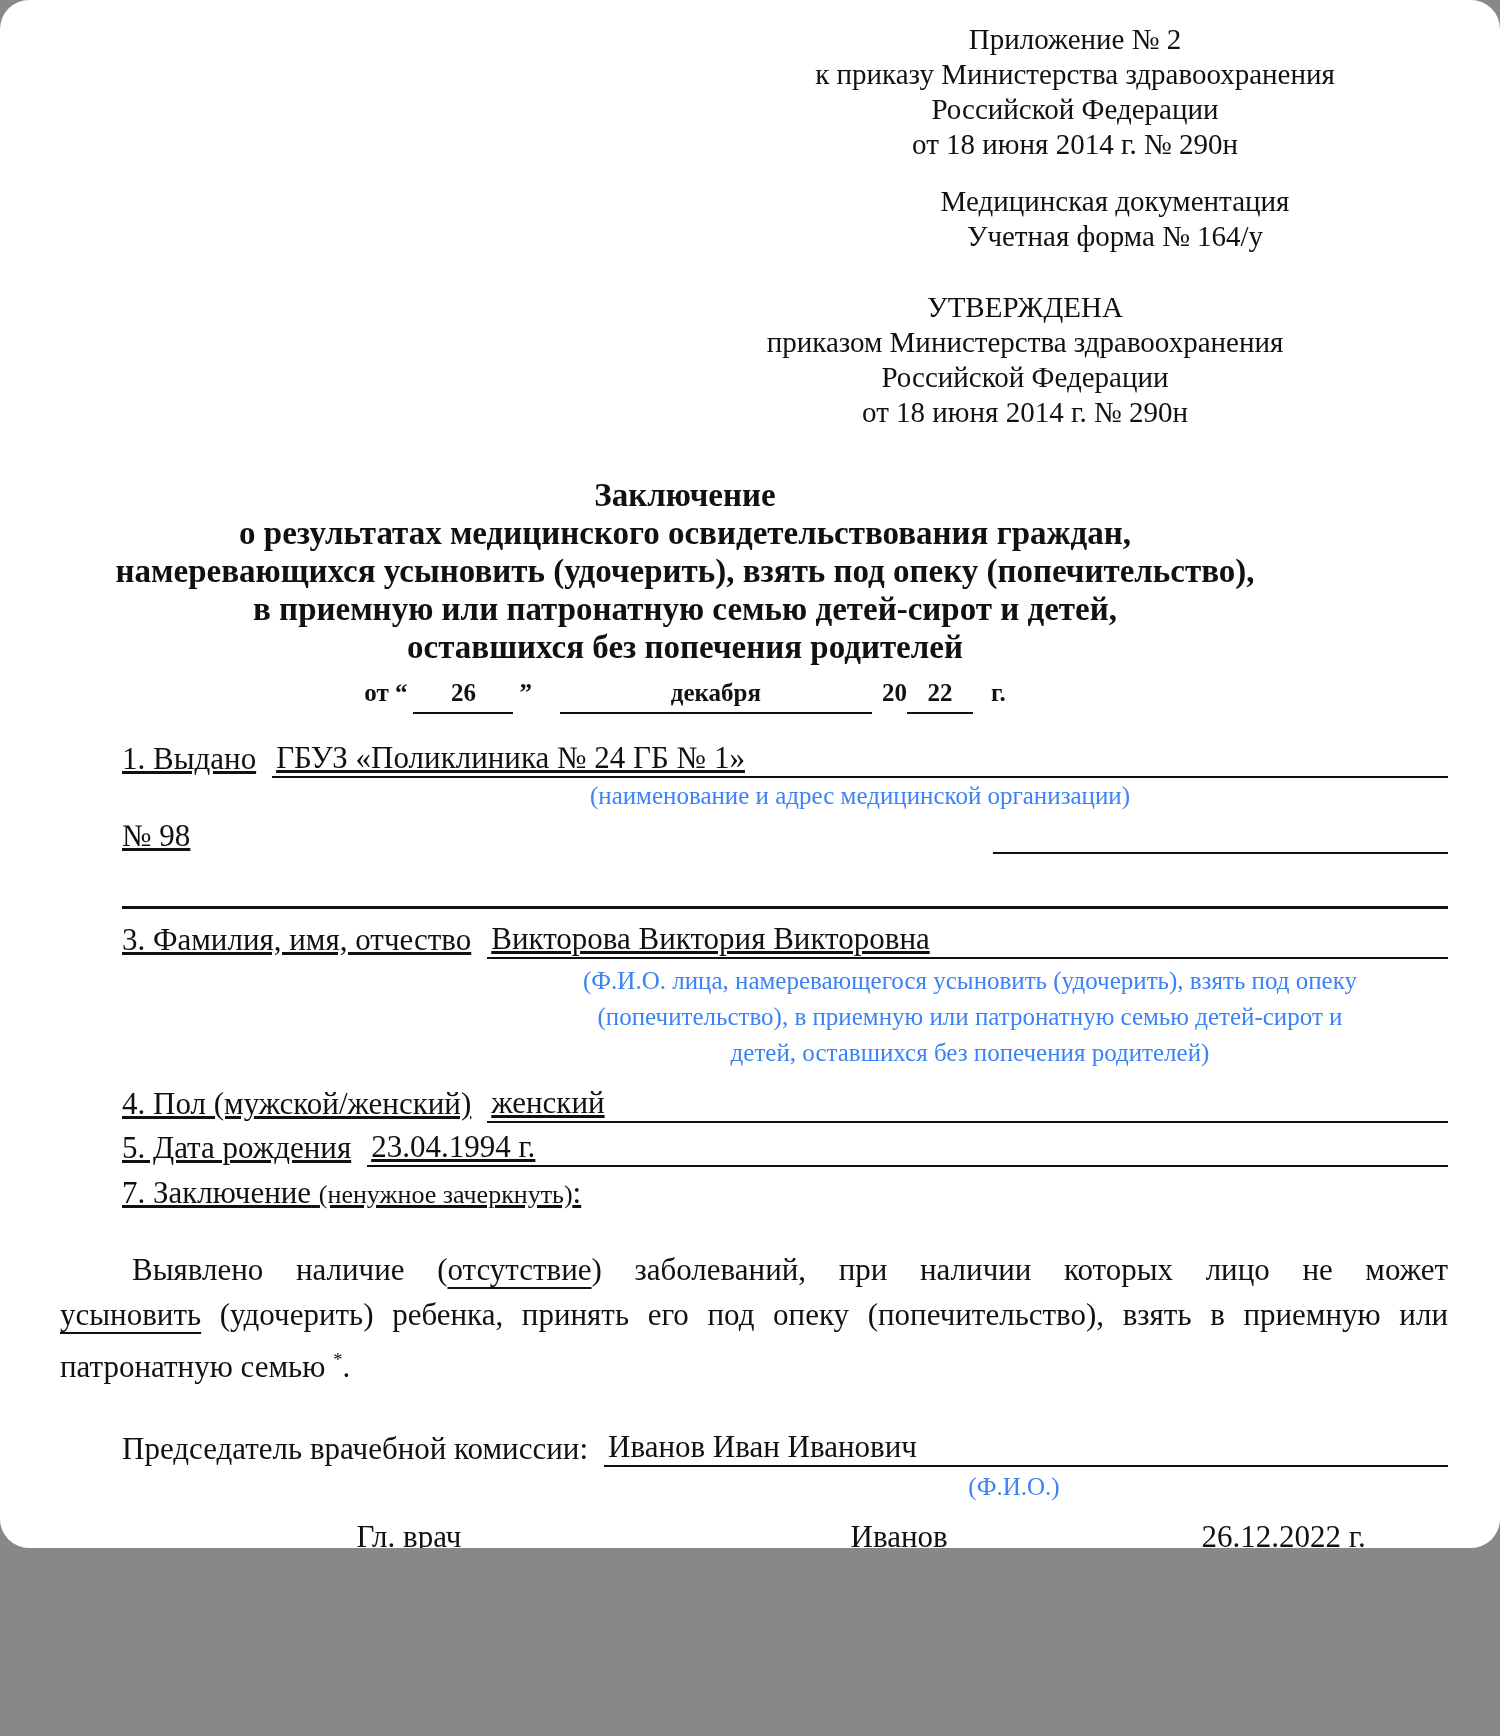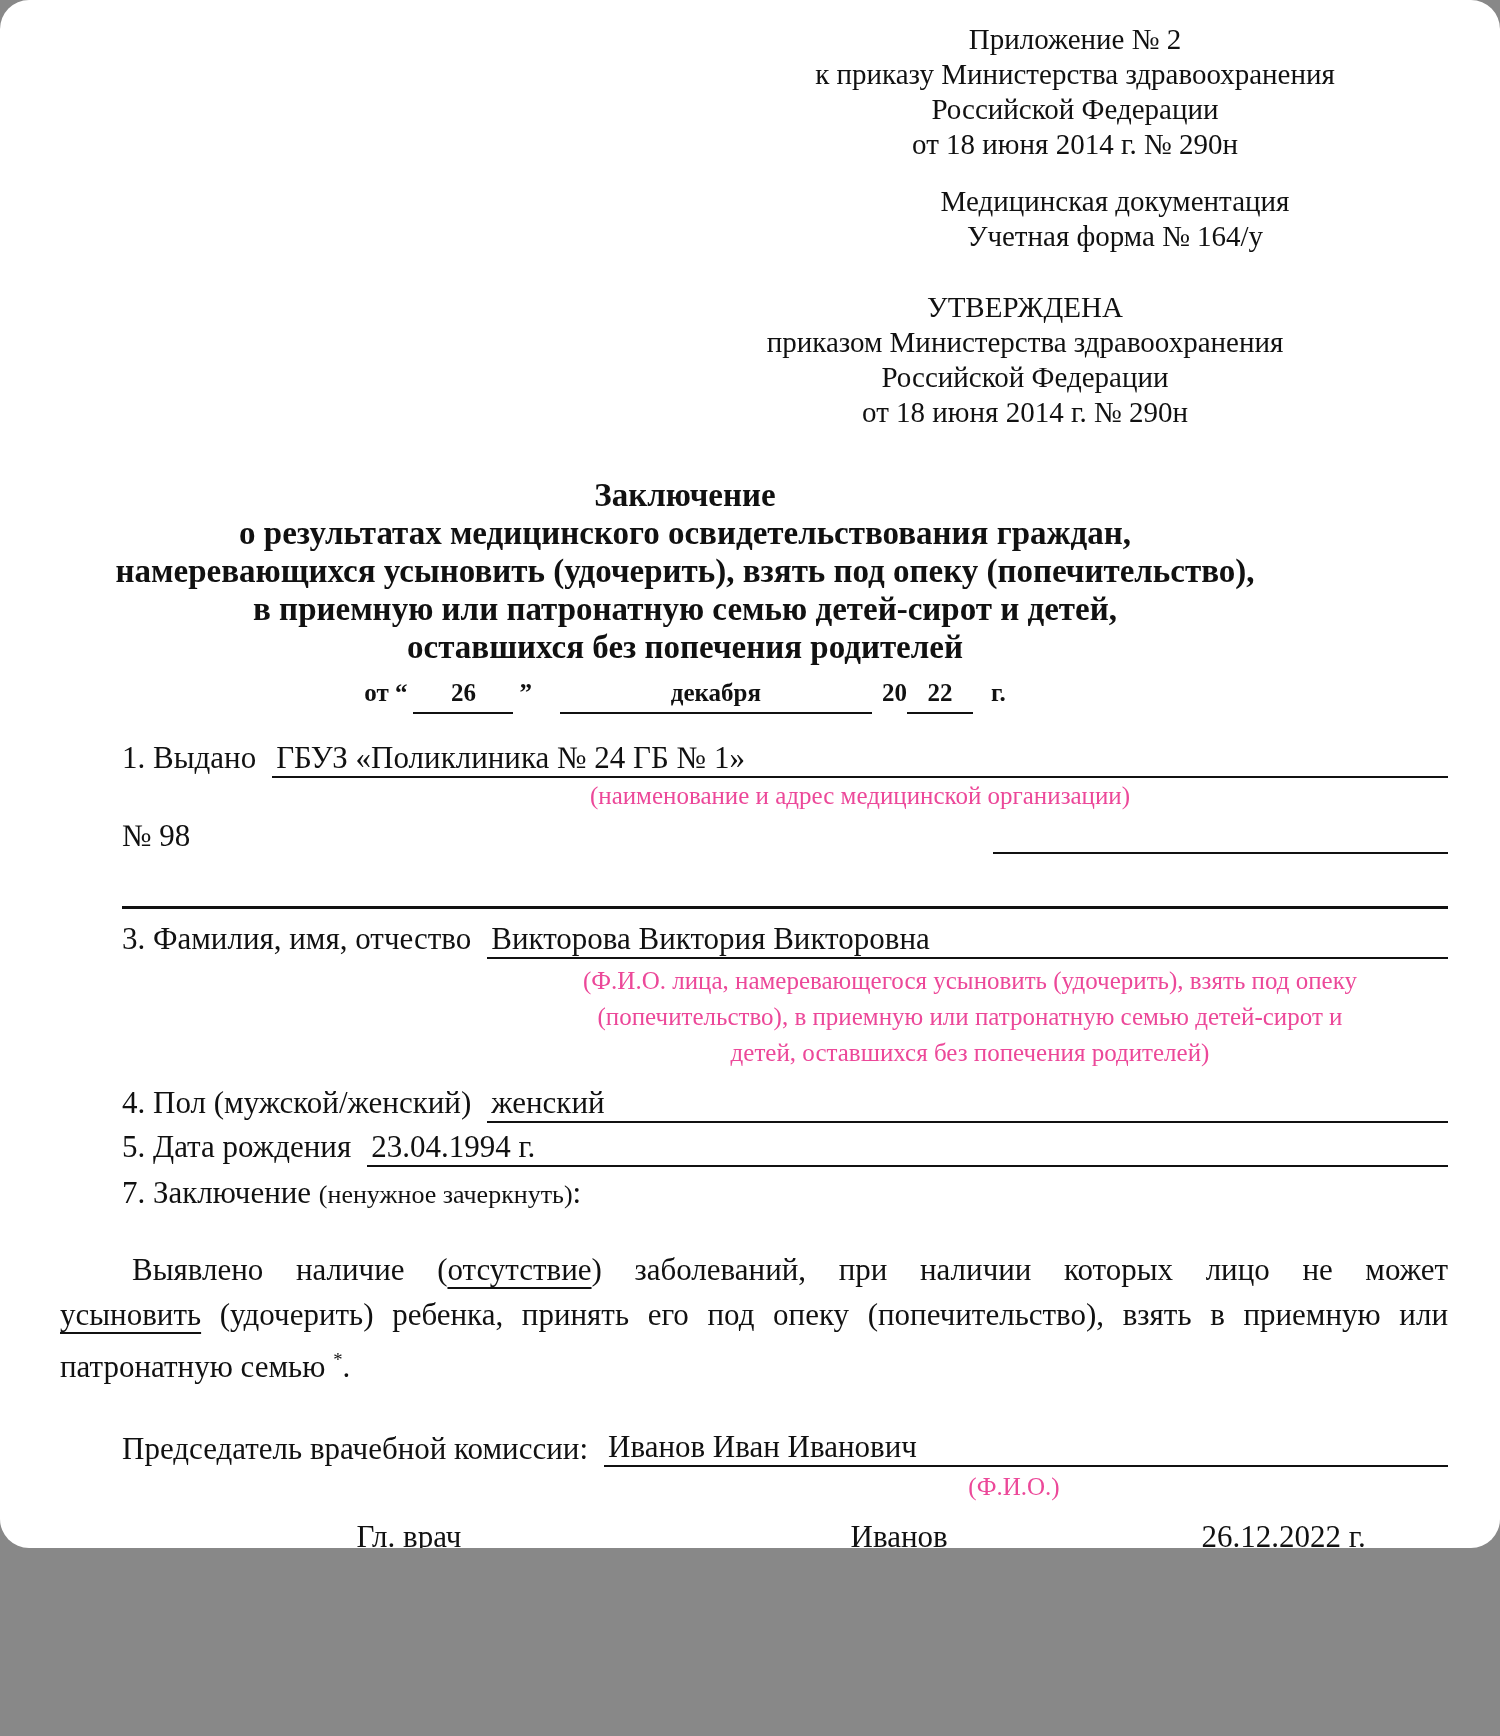--- a/index.html
+++ b/index.html
@@ -30,25 +30,25 @@
                display:flex; justify-content:center; align-items:baseline; }
   .blank { border-bottom:2px solid #111; text-align:center; display:inline-block; }
   .blank-day   { width:100px; margin:0 6px; }
   .blank-month { width:312px; margin:0 10px 0 28px; }
   .blank-year  { width:66px; margin-right:18px; }
   .date-piece { white-space:pre; }
 
   
   .form-area { margin-top:26px; font-size:31px; }
   .item { margin-left:62px; }
-  .row { display:flex; align-items:flex-start; }
+  .row { display:flex; align-items:center;text-decoration:underline; }
   .lbl { white-space:nowrap; padding-right:16px; }
   .val { flex:1 1 auto; border-bottom:2px solid #111; padding-left:4px; white-space:nowrap; }
   .val-plain { white-space:nowrap; }
-  .cap { font-size:25px; line-height:32px; color:#ec4899; }
+  .cap { font-size:25px; line-height:32px; color:#3b82f6; }
   .cap-center { text-align:center; }
   .cap-item1 { margin-left:150px; margin-top:2px; }
   .cap-item3 { margin-left:370px; margin-top:4px; }
   .cap-line { white-space:nowrap; line-height:36px; }
   .row-98 { margin-top:2px;gap:8px; }
   .spacer { flex:1 1 auto; }
   .short-line { width:455px; border-bottom:2px solid #111; align-self:flex-end; }
   .blank-full { border-bottom:3px solid #111; height:50px; margin-top:2px; }
   .small-inline { font-size:26px; }
   .mt6 { margin-top:6px; } .mt8 { margin-top:8px; } .mt12 { margin-top:12px; } .mt14 { margin-top:14px; }

